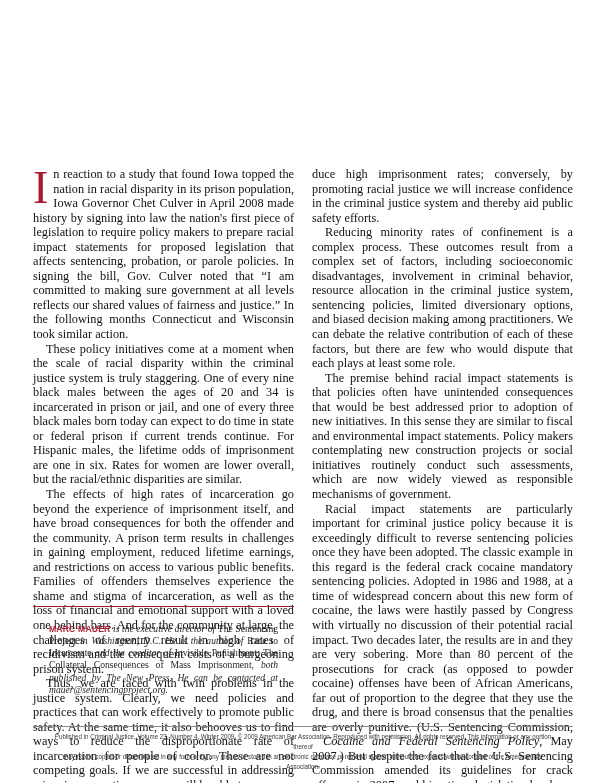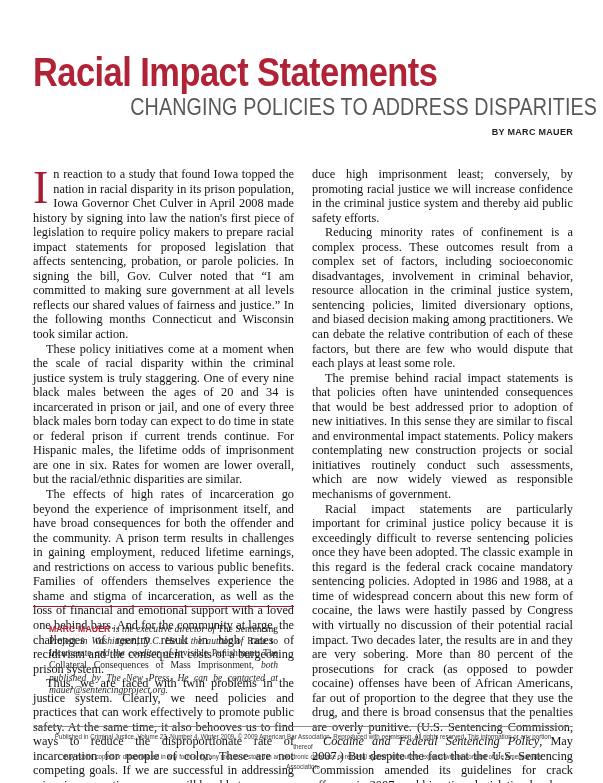--- a/index.html
+++ b/index.html
@@ -150,42 +150,37 @@
     transform: scaleX(0.94);
     margin: 0;
   }
   .italic { font-style: italic; margin-left: 11px; }
 </style>
 </head>
 <body>
 
 <div class="page">
 
-  <div class="masthead">
-    <h1 class="main-title">Racial Impact Statements</h1>
-    <div class="sub-title">CHANGING POLICIES TO ADDRESS DISPARITIES</div>
-    <div class="byline">BY MARC MAUER</div>
-  </div>
 
   <div class="columns">
 
     <div class="col">
       <p class="body first"><span class="dropcap">I</span><span>n reaction to a study that found Iowa topped the nation in racial disparity in its prison population, Iowa Governor Chet Culver in April 2008 made history by signing into law the nation's first piece of legislation to require policy makers to prepare racial impact statements for proposed legislation that affects sentencing, probation, or parole policies. In signing the bill, Gov. Culver noted that “I am committed to making sure government at all levels reflects our shared values of fairness and justice.” In the following months Connecticut and Wisconsin took similar action.</span></p>
       <p class="body">These policy initiatives come at a moment when the scale of racial disparity within the criminal justice system is truly staggering. One of every nine black males between the ages of 20 and 34 is incarcerated in prison or jail, and one of every three black males born today can expect to do time in state or federal prison if current trends continue. For Hispanic males, the lifetime odds of imprisonment are one in six. Rates for women are lower overall, but the racial/ethnic disparities are similar.</p>
       <p class="body">The effects of high rates of incarceration go beyond the experience of imprisonment itself, and have broad consequences for both the offender and the community. A prison term results in challenges in gaining employment, reduced lifetime earnings, and restrictions on access to various public benefits. Families of offenders themselves experience the shame and stigma of incarceration, as well as the loss of financial and emotional support with a loved one behind bars. And for the community at large, the challenges of reentry result in high rates of recidivism and the consequent costs of a burgeoning prison system.</p>
       <p class="body">Thus, we are faced with twin problems in the justice system. Clearly, we need policies and practices that can work effectively to promote public safety. At the same time, it also behooves us to find ways to reduce the disproportionate rate of incarceration for people of color. These are not competing goals. If we are successful in addressing crime in a proactive way, we will be able to re-</p>
 
       <div class="bio-wrap">
         <hr class="bio-rule">
         <p class="bio"><span class="name">MARC MAUER</span><span> is the executive director of </span><span class="rom">The Sentencing Project</span><span> in Washington, D.C. He is the author of </span><span class="rom">Race to Incarcerate</span><span> and the coeditor of </span><span class="rom">Invisible Punishment: The Collateral Consequences of Mass Imprisonment,</span><span> both published by The New Press. He can be contacted at mauer@sentencingproject.org.</span></p>
       </div>
     </div>
 
     <div class="col">
-      <p class="body first">duce high imprisonment least; conversely, by promoting racial justice we will increase confidence in the criminal justice system and thereby aid public safety efforts.</p>
+      <p class="body first">duce high imprisonment rates; conversely, by promoting racial justice we will increase confidence in the criminal justice system and thereby aid public safety efforts.</p>
       <p class="body">Reducing minority rates of confinement is a complex process. These outcomes result from a complex set of factors, including socioeconomic disadvantages, involvement in criminal behavior, resource allocation in the criminal justice system, sentencing policies, limited diversionary options, and biased decision making among practitioners. We can debate the relative contribution of each of these factors, but there are few who would dispute that each plays at least some role.</p>
       <p class="body">The premise behind racial impact statements is that policies often have unintended consequences that would be best addressed prior to adoption of new initiatives. In this sense they are similar to fiscal and environmental impact statements. Policy makers contemplating new construction projects or social initiatives routinely conduct such assessments, which are now widely viewed as responsible mechanisms of government.</p>
       <p class="body"><span>Racial impact statements are particularly important for criminal justice policy because it is exceedingly difficult to reverse sentencing policies once they have been adopted. The classic example in this regard is the federal crack cocaine mandatory sentencing policies. Adopted in 1986 and 1988, at a time of widespread concern about this new form of cocaine, the laws were hastily passed by Congress with virtually no discussion of their potential racial impact. Two decades later, the results are in and they are very sobering. More than 80 percent of the prosecutions for crack (as opposed to powder cocaine) offenses have been of African Americans, far out of proportion to the degree that they use the drug, and there is broad consensus that the penalties are overly punitive. (U.S. Sentencing Commission, </span><span class="italic">Cocaine and Federal Sentencing Policy</span><span>, May 2007.) But despite the fact that the U.S. Sentencing Commission amended its guidelines for crack offenses in 2007, and bipartisan legislation has been introduced in Congress to scale back the penalties, the mandatory sentencing policies remain in place today.</span></p>
 
     </div>
 
   </div>
 
   <div class="footer">
     <hr class="footer-rule">

